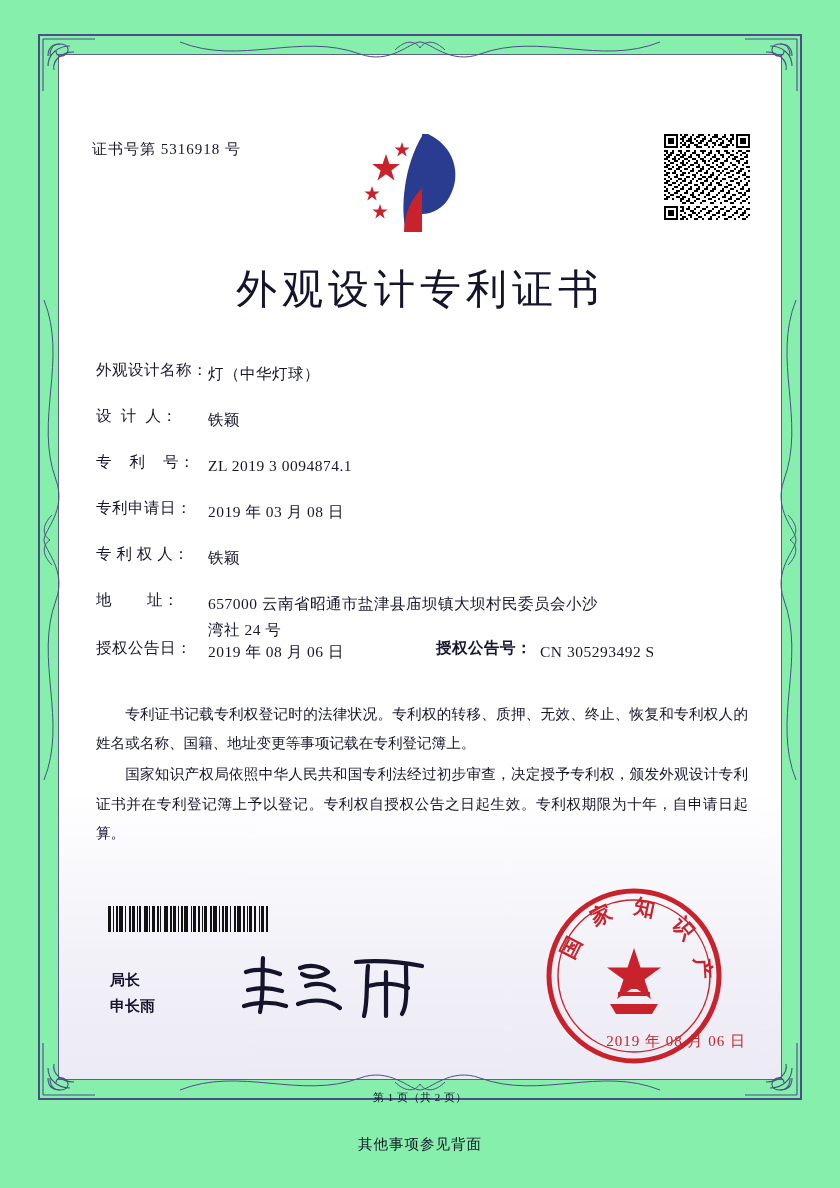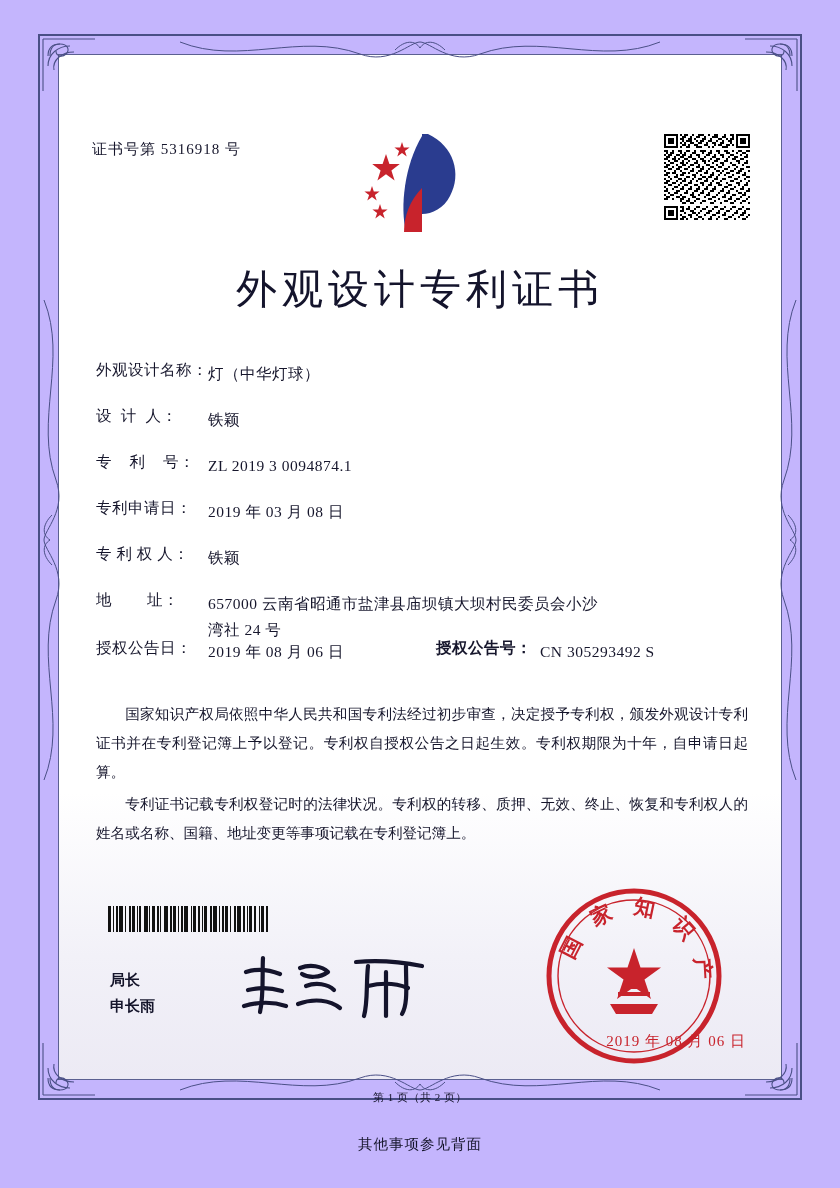--- a/index.html
+++ b/index.html
@@ -14,21 +14,21 @@
     color: #1a1a2e;
     position: relative;
     overflow: hidden;
   }
 
   .page {
     position: absolute;
     left: 0; top: 0;
     width: 840px;
     height: 1188px;
-    background: #c4b5fd;
+    background: #86efac;
   }
 
   
   .border-outer {
     position: absolute;
     left: 38px; top: 34px;
     width: 764px; height: 1066px;
     border: 2px solid #4a4f86;
     box-sizing: border-box;
   }
@@ -773,22 +773,22 @@
         <div class="f-value">2019 年 08 月 06 日</div>
       </div>
       <div class="col-b">
         <div class="f-label">授权公告号：</div>
         <div class="f-value">CN 305293492 S</div>
       </div>
     </div>
   </div>
 
   <div class="paras">
+    <p class="para">专利证书记载专利权登记时的法律状况。专利权的转移、质押、无效、终止、恢复和专利权人的姓名或名称、国籍、地址变更等事项记载在专利登记簿上。</p>
     <p class="para">国家知识产权局依照中华人民共和国专利法经过初步审查，决定授予专利权，颁发外观设计专利证书并在专利登记簿上予以登记。专利权自授权公告之日起生效。专利权期限为十年，自申请日起算。</p>
-    <p class="para">专利证书记载专利权登记时的法律状况。专利权的转移、质押、无效、终止、恢复和专利权人的姓名或名称、国籍、地址变更等事项记载在专利登记簿上。</p>
   </div>
 
   <div class="barcode">
     <i style="width:3px"></i>
       <i style="width:2px;background:transparent"></i>
     <i style="width:1px"></i>
       <i style="width:2px;background:transparent"></i>
     <i style="width:2px"></i>
       <i style="width:1px;background:transparent"></i>
     <i style="width:4px"></i>

